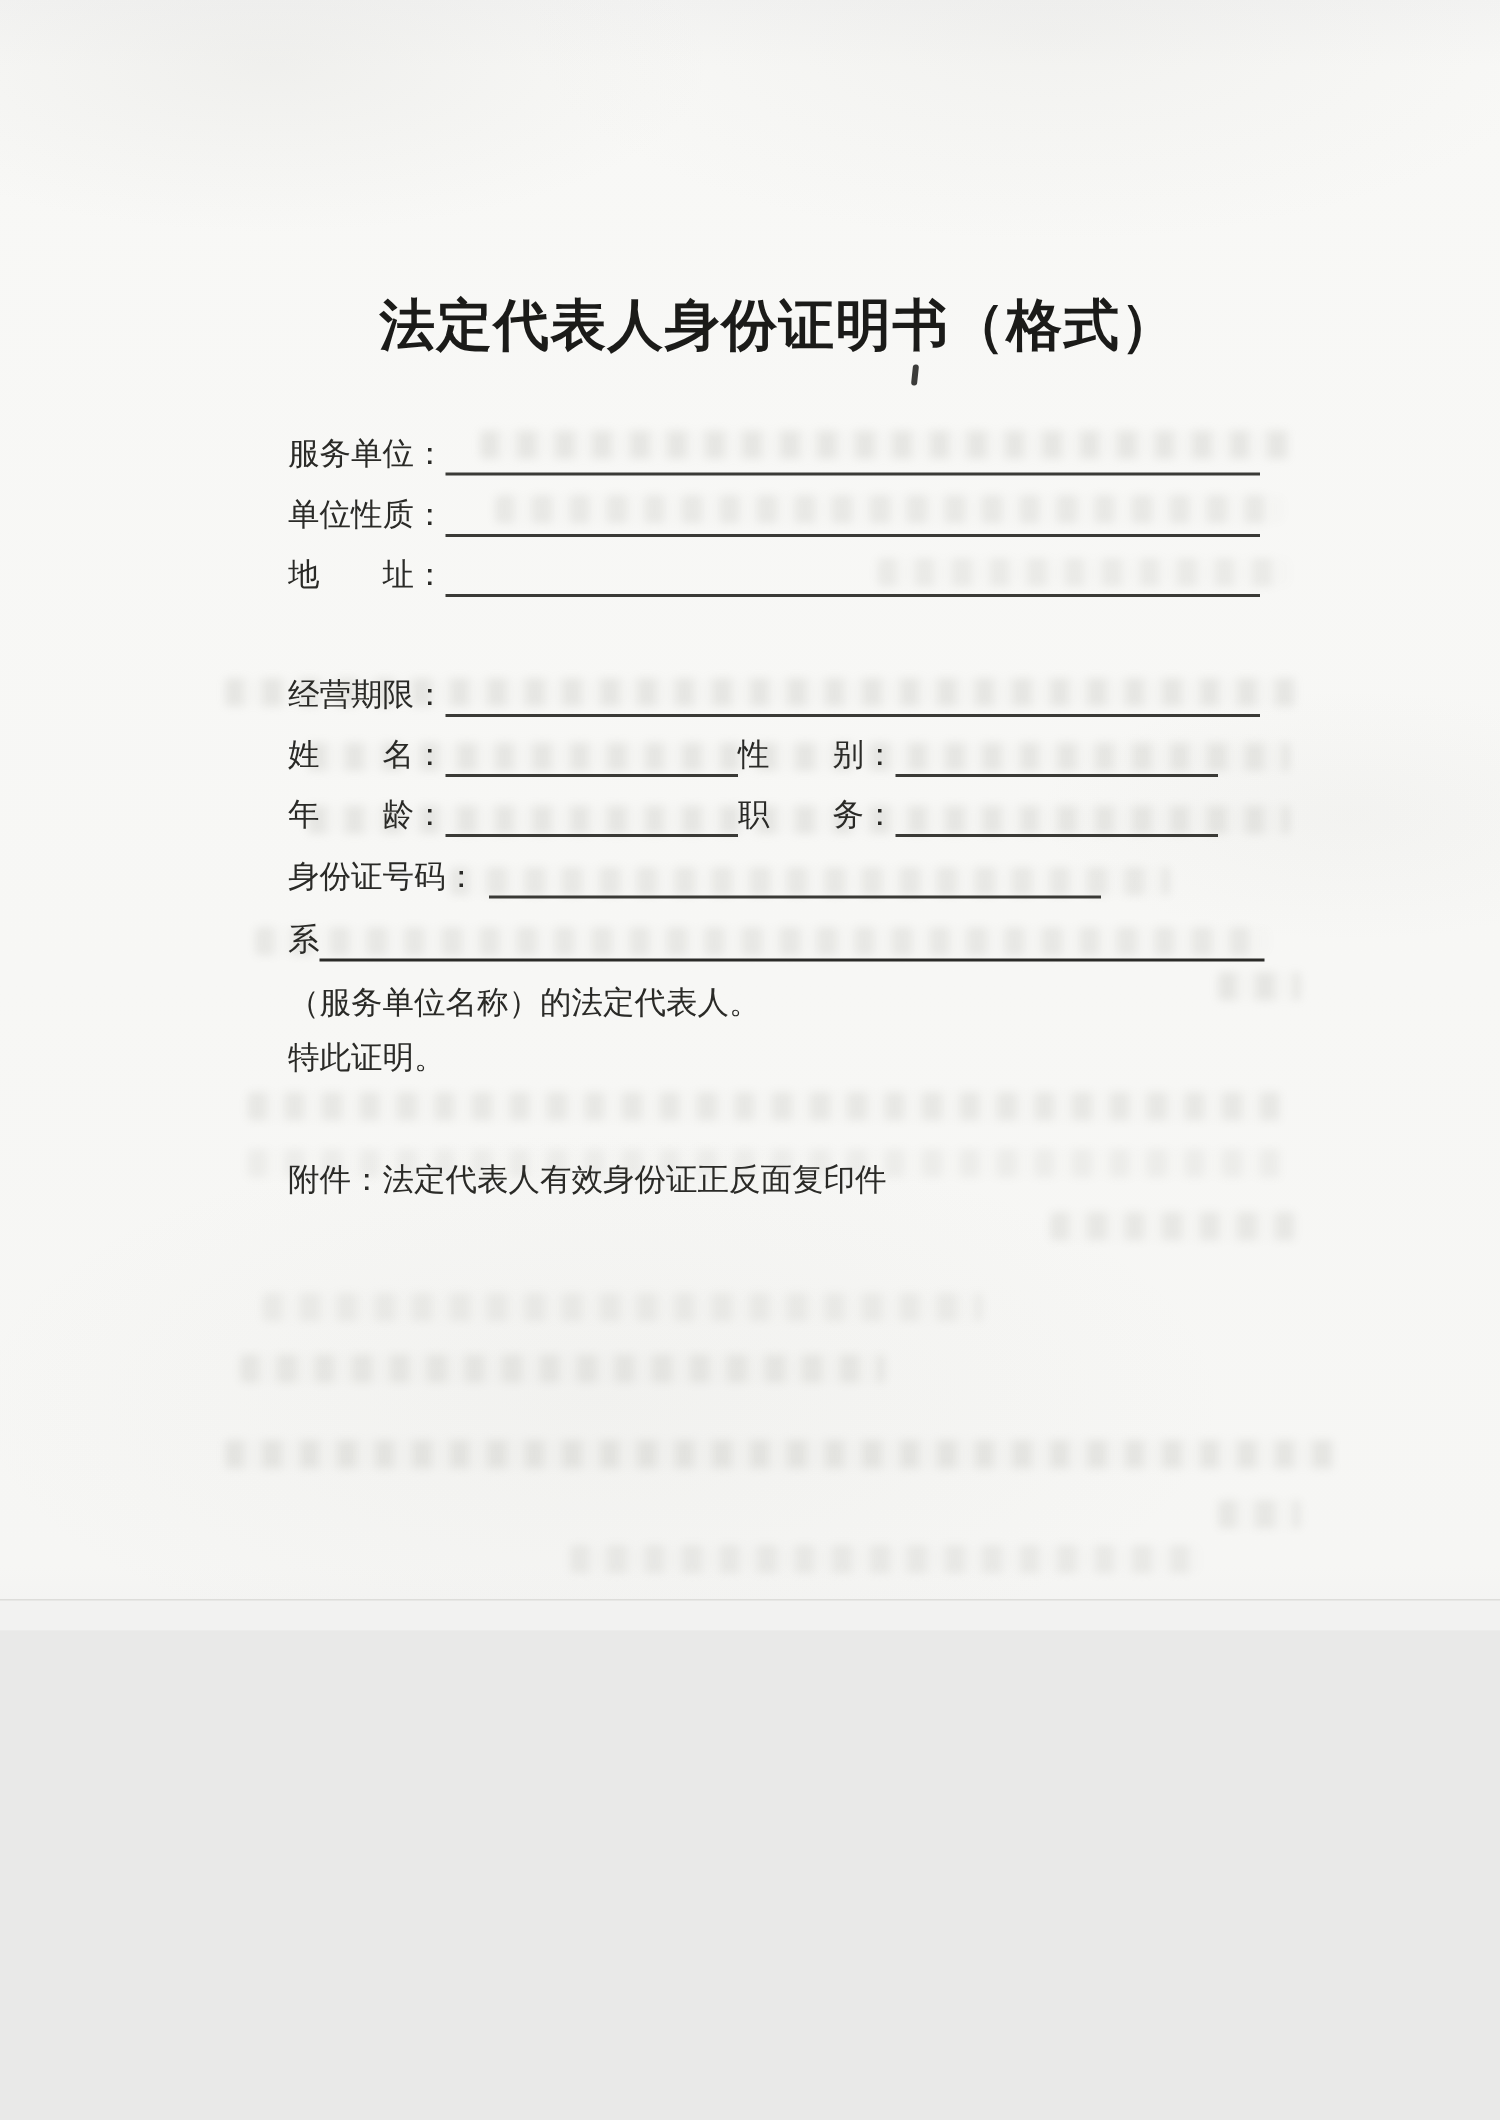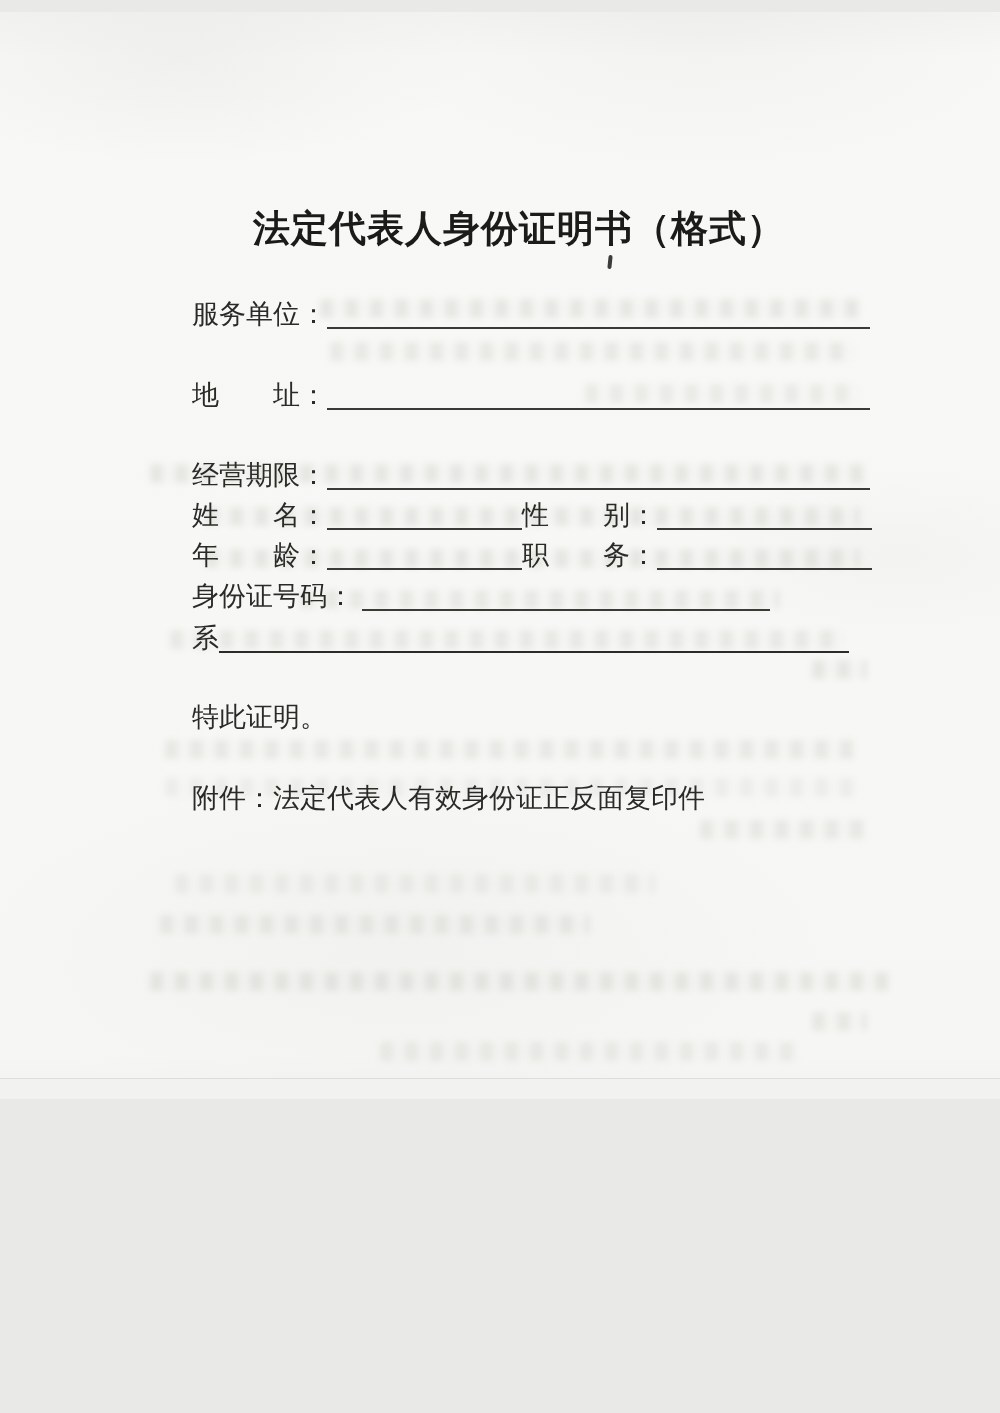--- a/index.html
+++ b/index.html
@@ -1,19 +1,19 @@
 <!DOCTYPE html>
 <html><head>
 <meta charset="utf-8">
 <style>
   html,body{margin:0;padding:0;background:#e9e9e8;}
   .page{
     position:relative;
     width:1000px;height:1087px;
-    margin:12px auto;
+    margin:0 auto;
     background:linear-gradient(180deg,#f3f3f2 0%,#f8f8f6 4%,#f7f7f5 60%,#f6f6f4 96%,#f2f2f1 100%);
     overflow:hidden;
     font-family:"Liberation Serif","DejaVu Serif",serif;
     color:#2a2a27;
   }
   
   .page::before{
     content:"";position:absolute;inset:0;
     background:
       radial-gradient(420px 160px at 18% 4%, rgba(190,190,185,.14), transparent 70%),
@@ -27,21 +27,21 @@
     text-align:center;text-indent:38px;
     font-family:"Liberation Sans","DejaVu Sans",sans-serif;
     font-weight:700;font-size:37px;letter-spacing:1px;color:#1b1b19;
   }
   .tick{
     position:absolute;left:608px;top:243px;width:4px;height:14px;
     background:#3c3c3a;transform:rotate(6deg);border-radius:2px;
   }
   .row{
     position:absolute;left:192px;
-    font-size:27px;line-height:30px;white-space:nowrap;color:#2a2a27;font-family:Liberation Serif, serif;
+    font-size:21px;line-height:30px;white-space:nowrap;color:#2a2a27;font-family:Liberation Serif, serif;
   }
   .blank{
     display:inline-block;height:29px;vertical-align:bottom;
     border-bottom:2px solid #3a3a36;
   }
   .blank.dark{border-bottom:2.5px solid #2b2b28;}
   .seal{letter-spacing:-2px;}
   .pagenum{
     position:absolute;left:160px;top:1202px;
     font-size:23px;letter-spacing:2px;color:#2e2e2b;
@@ -88,20 +88,23 @@
   <div class="ghost" style="left:370px;top:1155px;width:430px;opacity:.45"></div>
   <div class="smudge" style="left:462px;top:1338px;width:28px;height:58px"></div>
 
   <h1 class="title">法定代表人身份证明书（格式）</h1>
   <div class="tick"></div>
 
   <div class="row" style="top:286px">
     <span>服务单位：</span><span class="blank" style="width:543px"></span>
   </div>
 
+  <div class="row" style="top:327px">
+    <span>单位性质：</span><span class="blank" style="width:543px"></span>
+  </div>
 
   <div class="row" style="top:367px">
     <span>地　　址：</span><span class="blank" style="width:543px"></span>
   </div>
 
 
   <div class="row" style="top:447px">
     <span>经营期限：</span><span class="blank" style="width:543px"></span>
   </div>
 
@@ -114,20 +117,23 @@
   </div>
 
   <div class="row" style="top:568px">
     <span>身份证号码：</span><span class="blank" style="width:408px;margin-left:8px"></span>
   </div>
 
   <div class="row" style="top:610px">
     <span>系</span><span class="blank dark" style="width:630px"></span>
   </div>
 
+  <div class="row" style="top:653px">
+    <span>（服务单位名称）的法定代表人。</span>
+  </div>
 
   <div class="row" style="top:690px">
     <span>特此证明。</span>
   </div>
 
   <div class="row" style="top:771px">
     <span>附件：法定代表人有效身份证正反面复印件</span>
   </div>
 
 

